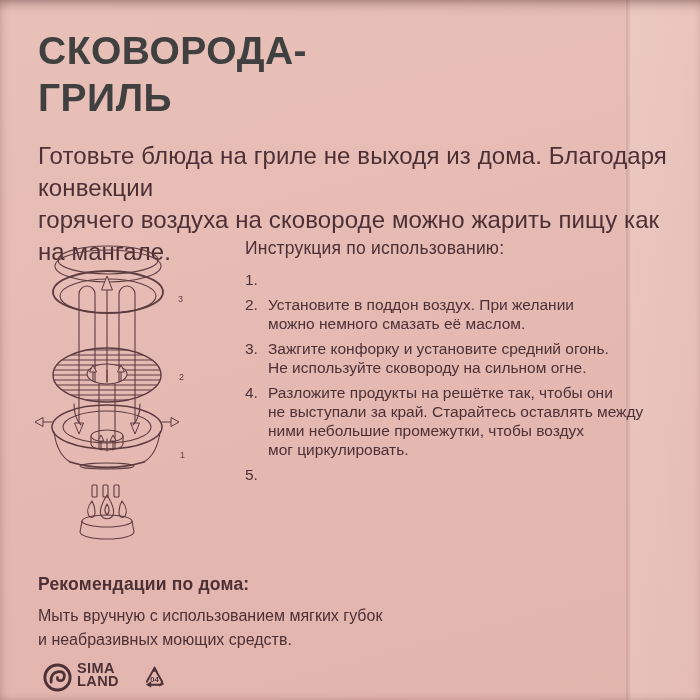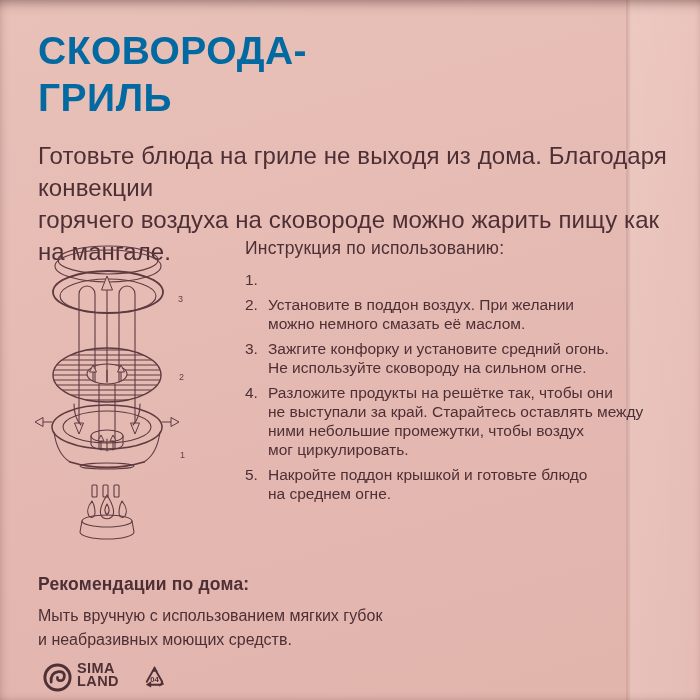--- a/index.html
+++ b/index.html
@@ -17,21 +17,21 @@
     position:absolute;inset:0;z-index:6;pointer-events:none;
     box-shadow:inset 0 10px 13px -9px rgba(58,24,26,0.55),
                inset 0 -7px 10px -9px rgba(58,24,26,0.32),
                inset 9px 0 12px -11px rgba(58,24,26,0.25),
                inset -4px 0 8px -8px rgba(58,24,26,0.18);
   }
   .content{position:relative;z-index:1;}
   .title{
     position:absolute;left:38px;top:27px;margin:0;
     font-size:39px;line-height:47px;font-weight:bold;letter-spacing:0.5px;
-    white-space:pre-line;color:#0369a1;
+    white-space:pre-line;color:#404040;
   }
   .intro{
     position:absolute;left:38px;top:140px;margin:0;width:645px;
     font-size:24px;line-height:32px;white-space:pre-line;letter-spacing:0.1px;
   }
   .diagram{position:absolute;left:28px;top:240px;width:170px;height:305px;}
   .diagram svg{display:block;}
   .instructions{position:absolute;left:245px;top:238px;width:435px;}
   .instructions h2{margin:0 0 11px 0;font-size:17.5px;font-weight:normal;letter-spacing:0.2px;}
   .instructions ol{margin:0;padding:0;list-style:none;}
@@ -162,22 +162,20 @@
       </li>
       <li>
         <span class="num">4.</span>
         <span class="txt">Разложите продукты на решётке так, чтобы они
 не выступали за край. Старайтесь оставлять между
 ними небольшие промежутки, чтобы воздух
 мог циркулировать.</span>
       </li>
       <li>
         <span class="num">5.</span>
-        <span class="txt">Накройте поддон крышкой и готовьте блюдо
-на среднем огне.</span>
       </li>
     </ol>
   </div>
 
   <div class="care">
     <h2>Рекомендации по дома:</h2>
     <p>Мыть вручную с использованием мягких губок
 и неабразивных моющих средств.</p>
   </div>
 

